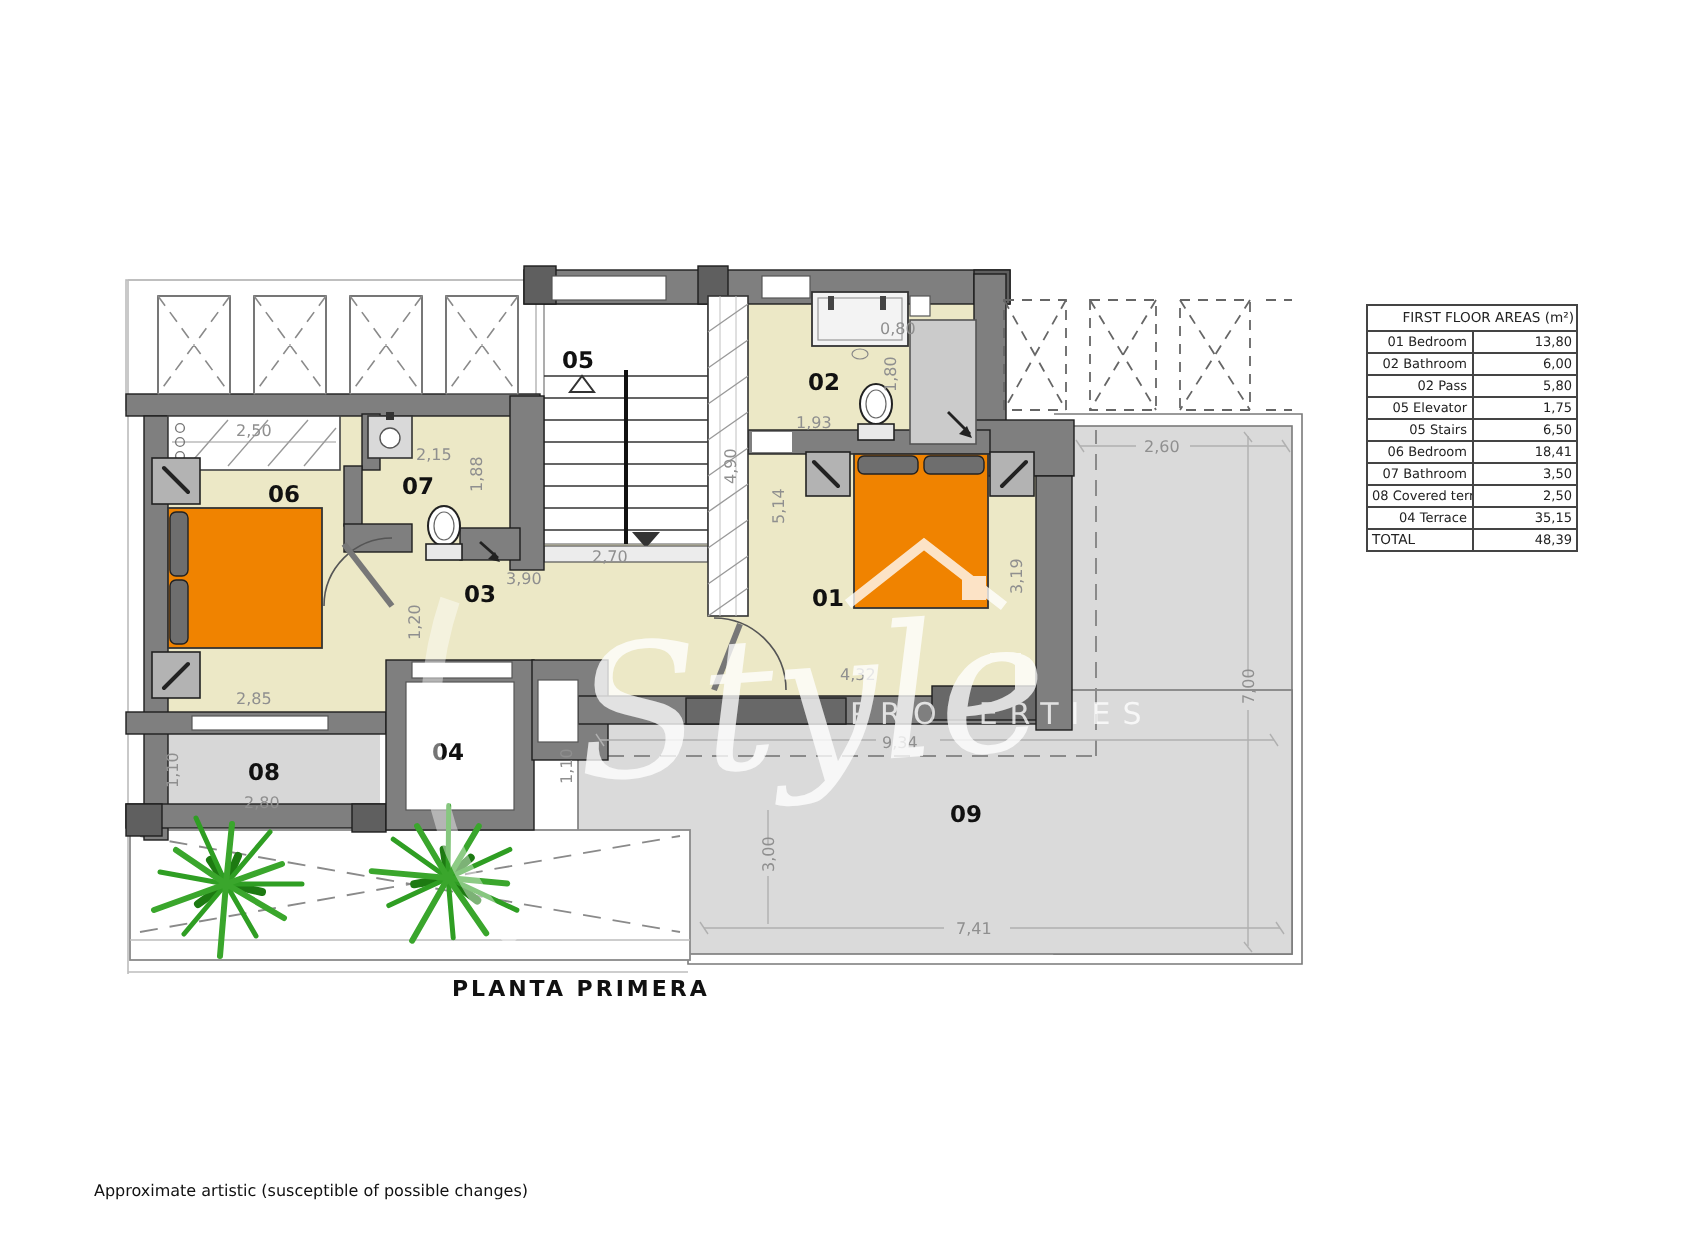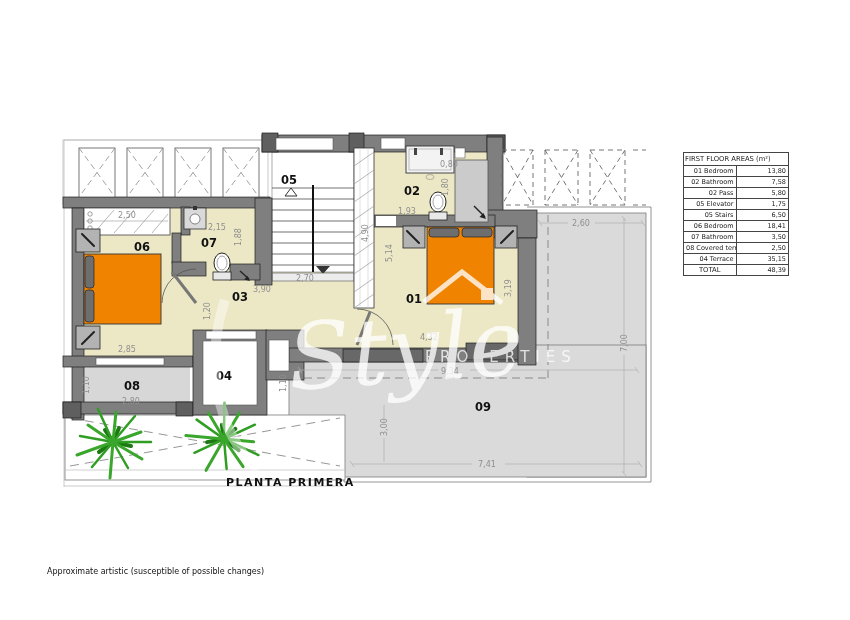--- a/index.html
+++ b/index.html
@@ -4,26 +4,26 @@
 <style>
   html,body{margin:0;padding:0;background:#fff;}
   .canvas{position:relative;width:850px;height:620px;background:#ffffff;
           font-family:"DejaVu Sans",sans-serif;overflow:hidden;}
   .plan-svg{position:absolute;left:0;top:0;}
   .areas-table{position:absolute;left:683px;top:152px;width:106px;}
   .areas-table table{border-collapse:collapse;width:100%;table-layout:fixed;}
   .areas-table th,.areas-table td{border:1px solid #444;color:#222;
       font-size:6.5px;line-height:8px;padding:1px 2px;font-weight:normal;
       white-space:nowrap;overflow:hidden;text-align:right;}
-  .areas-table th{font-size:6.8px;text-align:left;padding:2px 1px;}
+  .areas-table th{font-size:6.8px;text-align:right;padding:2px 1px;}
   .areas-table td.val{width:26px;text-align:right;}
-  .areas-table td.total-lbl{text-align:center;font-size:6.8px;}
-  .plan-caption{position:absolute;left:226px;top:476px;font-size:11px;
+  .areas-table td.total-lbl{text-align:left;font-size:6.8px;}
+  .plan-caption{position:absolute;left:226px;top:488px;font-size:11px;
       font-weight:bold;letter-spacing:1.5px;color:#111;}
-  .disclaimer{position:absolute;left:47px;top:567px;font-size:8px;
+  .disclaimer{position:absolute;left:47px;top:591px;font-size:8px;
       color:#111;font-weight:500;}
 </style>
 </head>
 <body>
 
 <div class="canvas">
 
 <svg class="plan-svg" width="850" height="620" viewBox="0 0 850 620">
 
   <defs>
@@ -273,21 +273,21 @@
       <tbody>
           <tr>
             <th colspan="2">FIRST FLOOR AREAS (m²)</th>
           </tr>
       <tr>
             <td>01 Bedroom</td>
             <td class="val">13,80</td>
           </tr>
       <tr>
             <td>02 Bathroom</td>
-            <td class="val">7,58</td>
+            <td class="val">6,00</td>
           </tr>
       <tr>
             <td>02 Pass</td>
             <td class="val">5,80</td>
           </tr>
       <tr>
             <td>05 Elevator</td>
             <td class="val">1,75</td>
           </tr>
       <tr>

